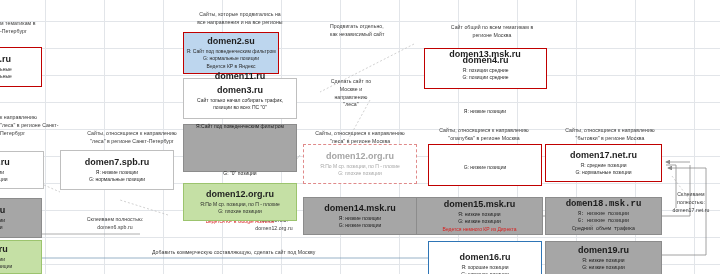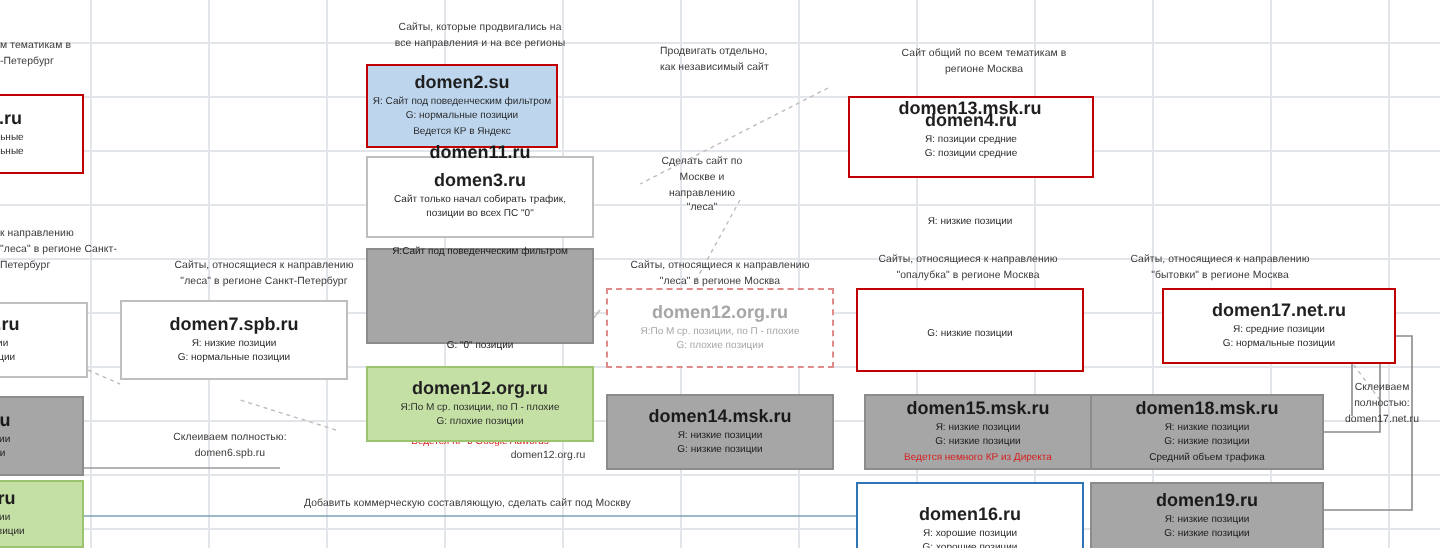--- a/index.html
+++ b/index.html
@@ -159,21 +159,21 @@
     <div class="ln">Я:По М ср. позиции, по П - плохие</div>
     <div class="ln">G: плохие позиции</div>
   </div>
 <div class="node v-red" style="left: 428px; top: 144px; width: 114px; height: 42px; gap: 48px;">
     <div class="title">domen13.msk.ru</div>
     <div class="ln">Я: низкие позиции</div>
     <div class="ln">G: низкие позиции</div>
     <div class="ln">С трафиком все хорошо.</div>
     <div class="ln red">Ведется немного КР из Директа</div>
   </div>
-<div class="node v-red" style="left: 545px; top: 144px; width: 117px; height: 38px; margin-left: 36px;">
+<div class="node v-red" style="left: 545px; top: 144px; width: 117px; height: 38px;">
     <div class="title">domen17.net.ru</div>
     <div class="ln">Я: средние позиции</div>
     <div class="ln">G: нормальные позиции</div>
   </div>
 <div class="node v-white" style="left: -52px; top: 151px; width: 96px; height: 38px;">
     <div class="title">spb.ru</div>
     <div class="ln">озиции</div>
     <div class="ln">е позиции</div>
   </div>
 <div class="node v-white" style="left: 60px; top: 150px; width: 114px; height: 40px;">
@@ -189,27 +189,27 @@
 <div class="node v-green" style="left: 183px; top: 183px; width: 114px; height: 38px;">
     <div class="title">domen12.org.ru</div>
     <div class="ln">Я:По М ср. позиции, по П - плохие</div>
     <div class="ln">G: плохие позиции</div>
   </div>
 <div class="node v-gray" style="left: 303px; top: 197px; width: 114px; height: 38px;">
     <div class="title">domen14.msk.ru</div>
     <div class="ln">Я: низкие позиции</div>
     <div class="ln">G: низкие позиции</div>
   </div>
-<div class="node v-gray" style="left: 432px; top: 197px; width: 114px; height: 38px;">
+<div class="node v-gray" style="left: 416px; top: 197px; width: 127px; height: 38px;">
     <div class="title">domen15.msk.ru</div>
     <div class="ln">Я: низкие позиции</div>
     <div class="ln">G: низкие позиции</div>
     <div class="ln red">Ведется немного КР из Директа</div>
   </div>
-<div class="node v-gray" style="left: 545px; top: 197px; width: 117px; height: 38px;">
+<div class="node v-gray" style="left: 545px; top: 197px; width: 117px; height: 38px; font-family: Liberation Mono, monospace;">
     <div class="title">domen18.msk.ru</div>
     <div class="ln">Я: низкие позиции</div>
     <div class="ln">G: низкие позиции</div>
     <div class="ln">Средний объем трафика</div>
   </div>
 <div class="node v-green" style="left: -48px; top: 240px; width: 90px; height: 34px;">
     <div class="title">10.ru</div>
     <div class="ln">озиции</div>
     <div class="ln">ские позиции</div>
   </div>

